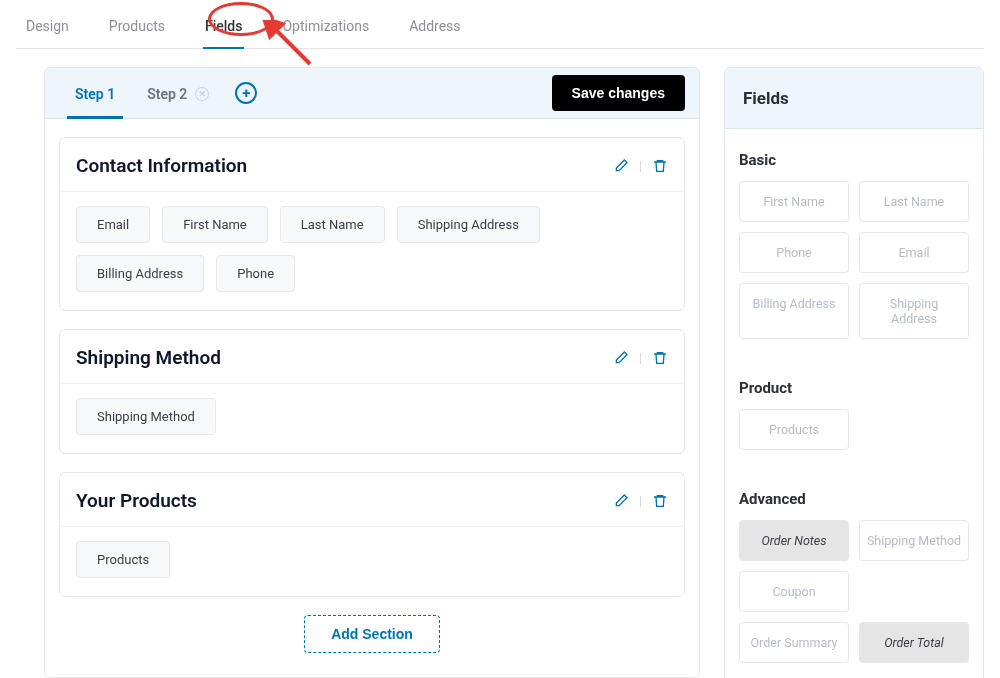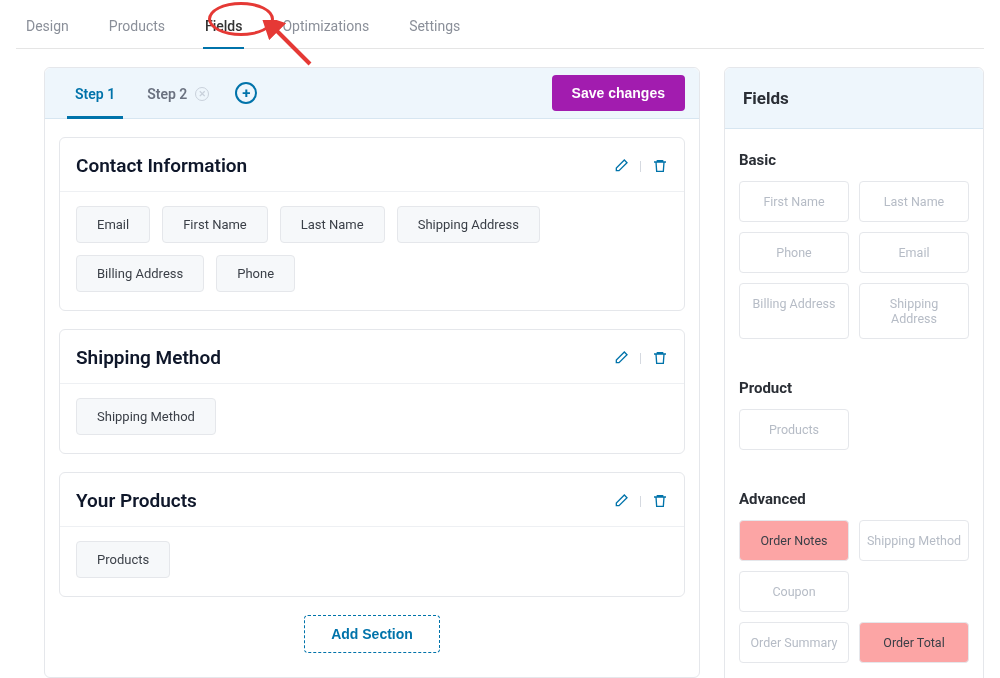--- a/index.html
+++ b/index.html
@@ -123,21 +123,21 @@
       align-items: center;
       justify-content: center;
       font-size: 15px;
       margin-left: 10px;
       cursor: pointer;
       line-height: 1;
       font-weight: 700;
     }
     .spacer { flex: 1; }
     .save-btn {
-      background: #a21caf;
+      background: #000000;
       color: #fff;
       border: none;
       border-radius: 4px;
       padding: 10px 20px;
       font-weight: 600;
       font-size: 14px;
       cursor: pointer;
     }
 
     .sections {
@@ -240,38 +240,39 @@
       border-radius: 4px;
       padding: 12px 6px;
       font-size: 12.5px;
       text-align: center;
       color: #b6bcc6;
       background: #fff;
       cursor: not-allowed;
     }
     .tile.enabled {
       color: #3a3f47;
-      background: #fca5a5;
+      background: #e5e5e5;
       cursor: grab;
+      font-style: italic;
     }
     .side-add {
       display: flex;
       justify-content: center;
       margin-top: 18px;
     }
   </style>
 </head>
 <body>
 
 <div class="top-nav">
   <div class="nav-tab">Design</div>
   <div class="nav-tab">Products</div>
   <div class="nav-tab active">Fields</div>
   <div class="nav-tab">Optimizations</div>
-  <div class="nav-tab">Settings</div>
+  <div class="nav-tab">Address</div>
 
   <div class="red-oval"></div>
   <svg class="arrow-svg" width="60" height="50">
     <defs>
         <marker id="ah" markerWidth="8" markerHeight="8" refX="2" refY="3" orient="auto">
       <path d="M0,0 L6,3 L0,6 Z" fill="#e53935"></path>
         </marker>
       </defs>
     <line x1="50" y1="44" x2="12" y2="6" stroke="#e53935" stroke-width="4" marker-end="url(#ah)"></line>
   </svg>

